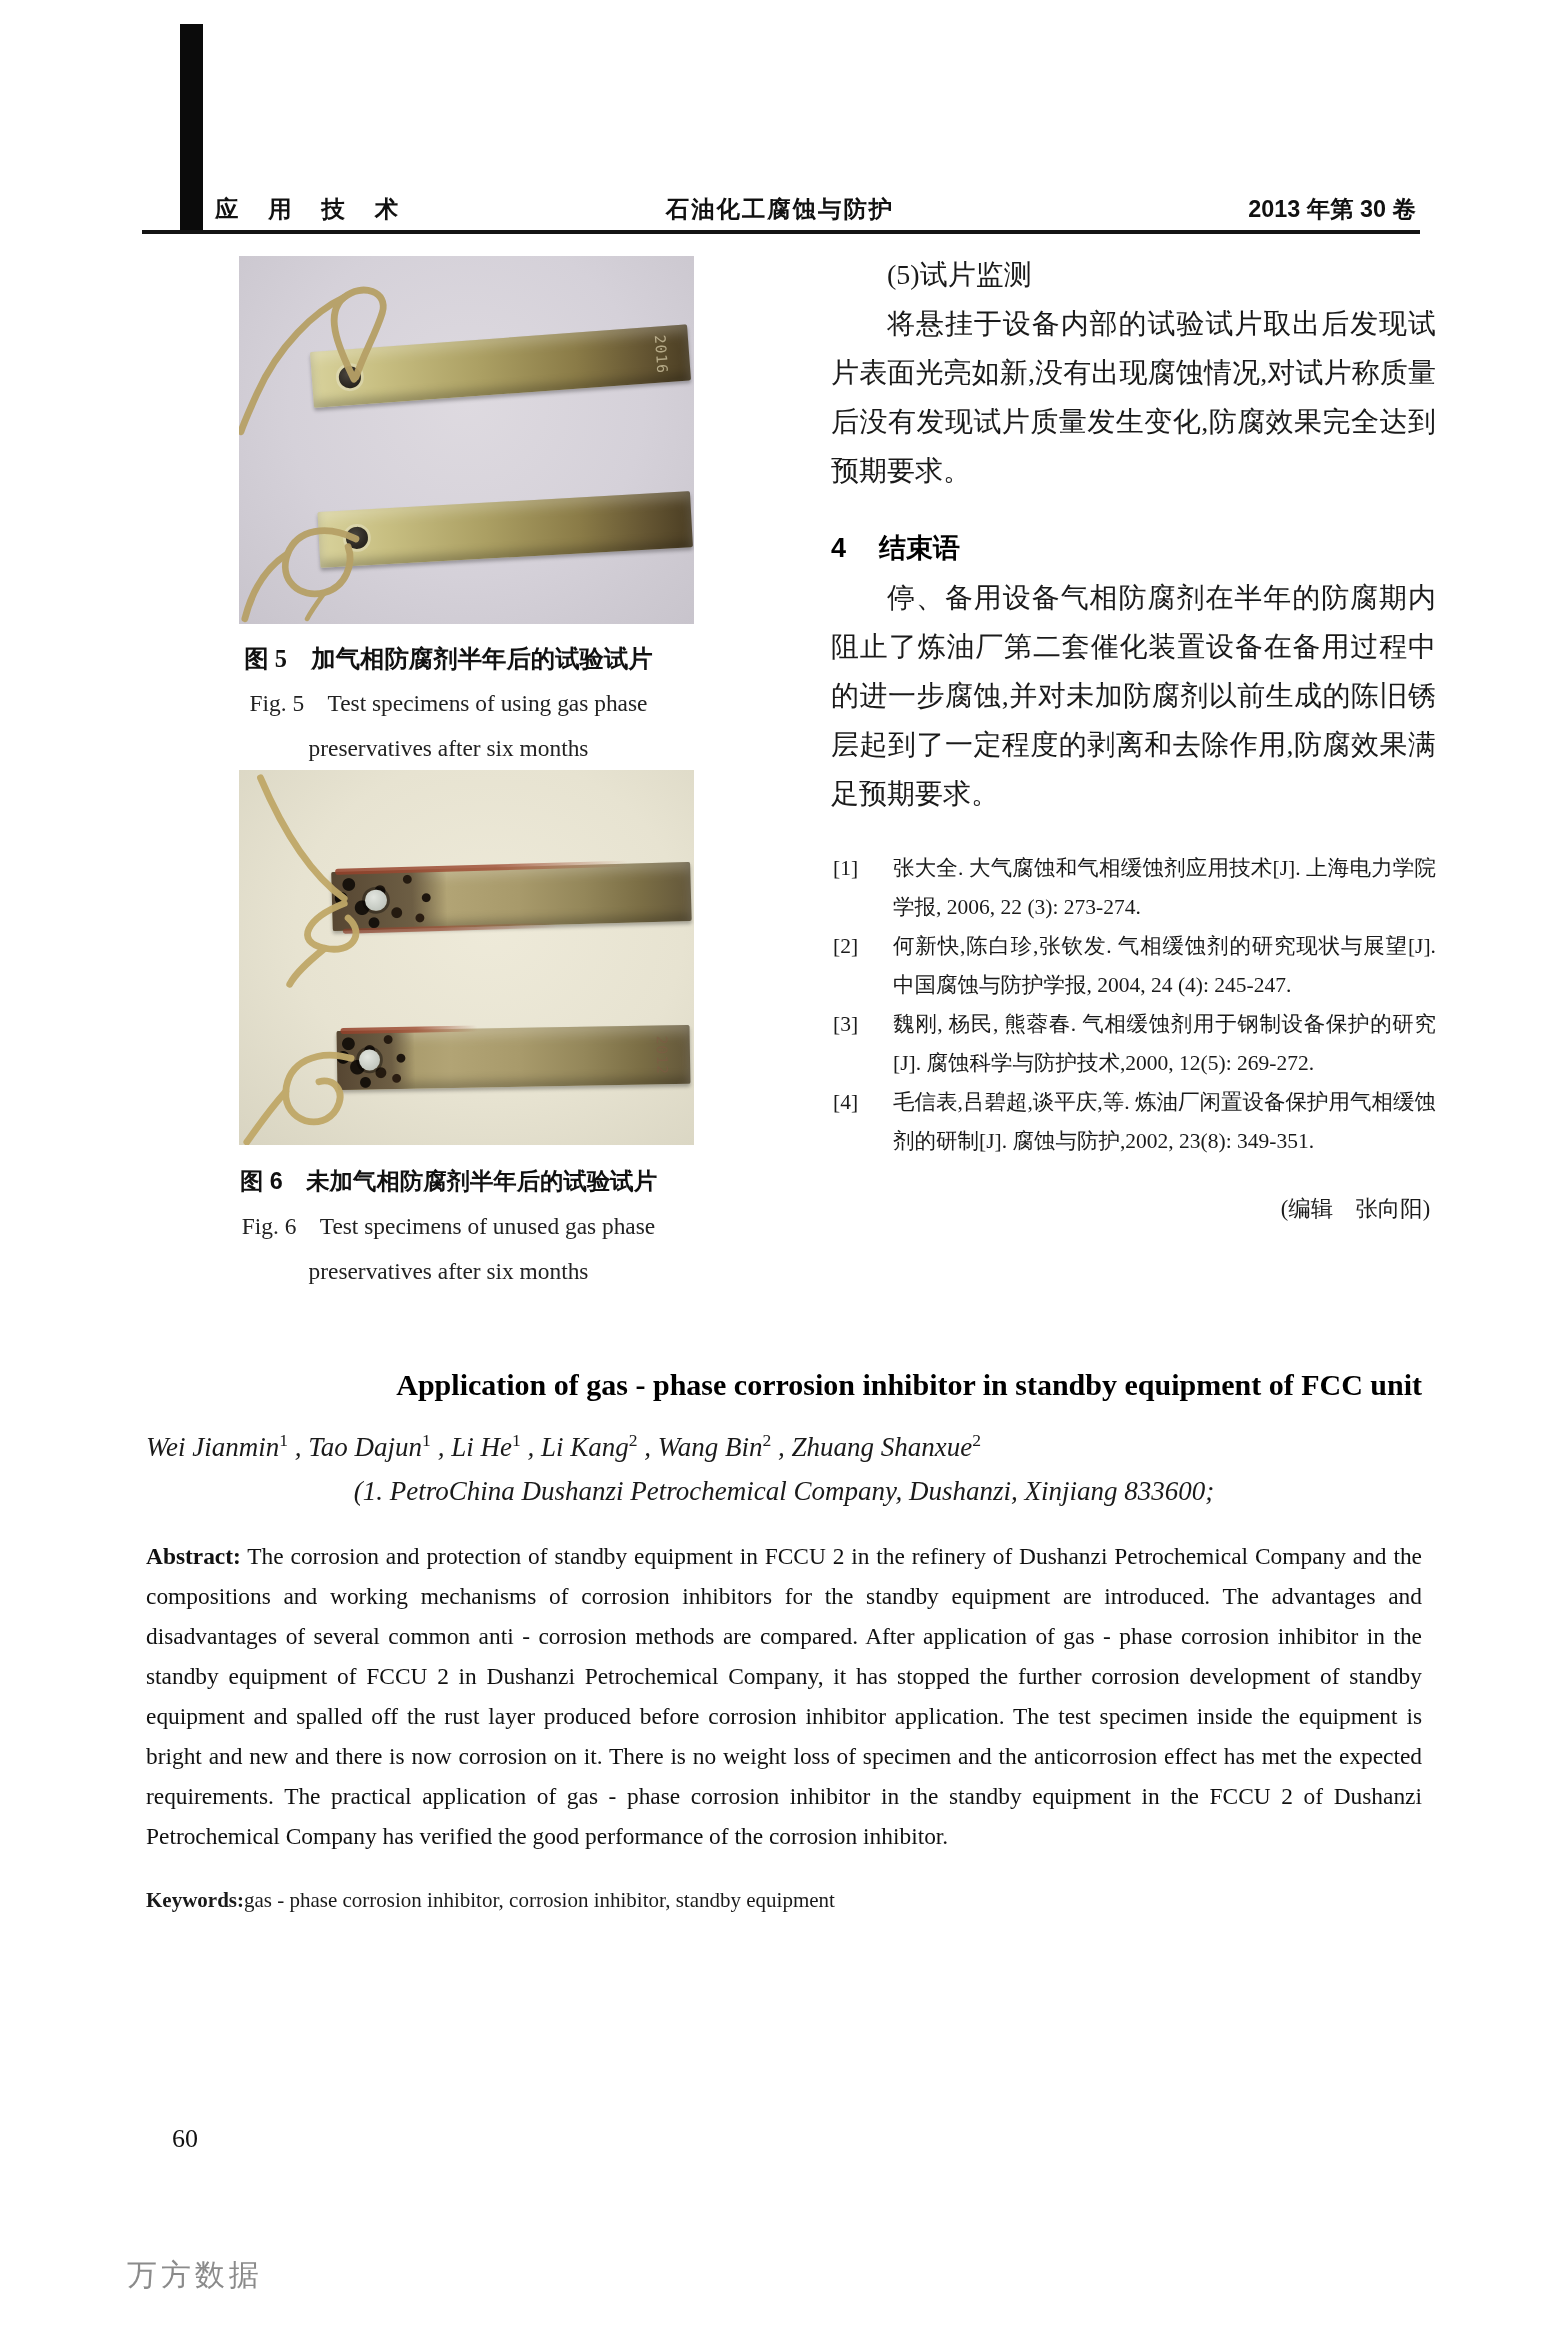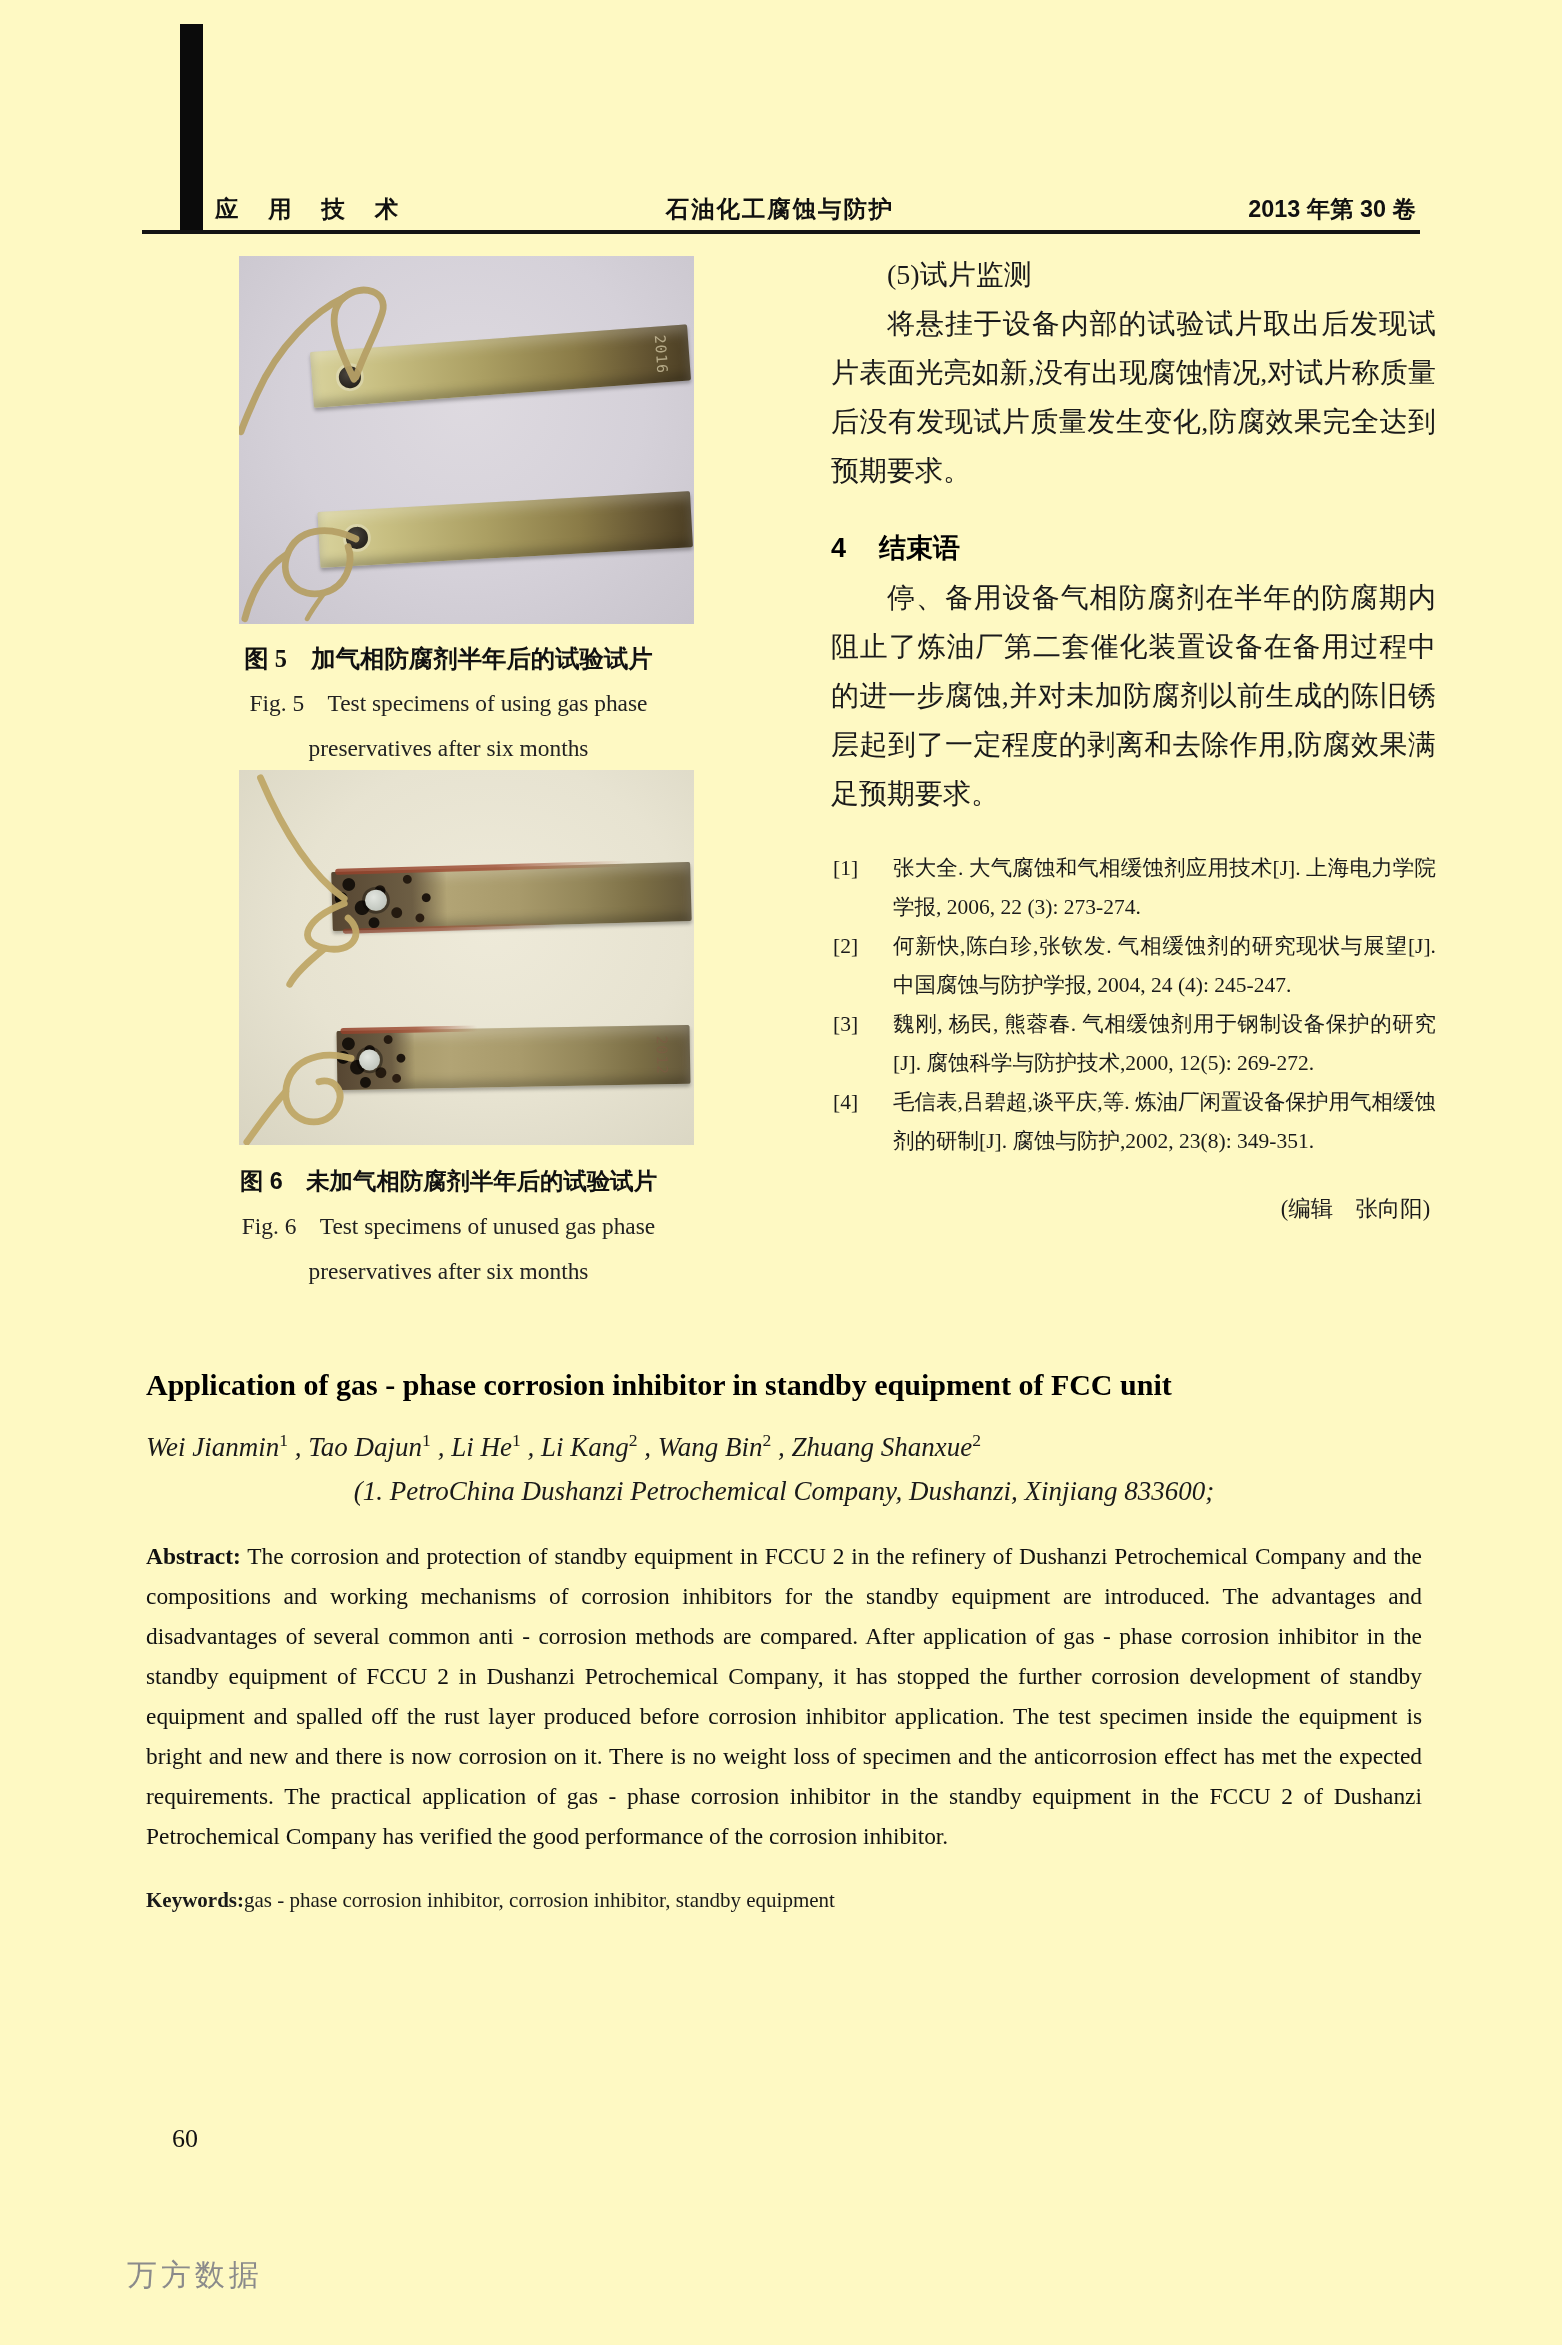--- a/index.html
+++ b/index.html
@@ -1,17 +1,17 @@
 <!DOCTYPE html>
 <html><head>
 <meta charset="utf-8">
 <style>
   html,body{margin:0;padding:0;background:#e8e8e8;}
   .page{
-    position:relative;width:1562px;height:2345px;background:#fef9c3;
+    position:relative;width:1562px;height:2345px;background:#ffffff;
     font-family:"Liberation Serif",serif;color:#1a1a1a;overflow:hidden;
   }
   
   .corner-bar{position:absolute;left:180px;top:24.4px;width:23.4px;height:207px;background:#0b0b0b;}
   .hdr-left{position:absolute;left:215px;top:193px;font-family:"Liberation Sans",sans-serif;
     font-weight:bold;font-size:23.4px;letter-spacing:11.7px;color:#111;}
   .hdr-center{position:absolute;left:585px;top:193px;width:390px;text-align:center;
     font-family:"Liberation Sans",sans-serif;font-weight:bold;font-size:23.4px;letter-spacing:2px;color:#111;}
   .hdr-right{position:absolute;right:146px;top:193px;font-family:"Liberation Sans",sans-serif;
     font-weight:bold;font-size:23.4px;color:#111;}
@@ -72,21 +72,21 @@
   .sec-head .num{margin-right:33px;}
   .refs-title{margin-top:29px;text-align:center;font-family:"Liberation Sans",sans-serif;
     font-weight:bold;font-size:25px;letter-spacing:7.8px;color:#000;}
   .refs{margin-top:31px;font-size:21.5px;line-height:39px;}
   .ref{position:relative;padding-left:62px;text-align:justify;}
   .refnum{position:absolute;left:2px;top:0;}
   .editor{margin-top:23.4px;text-align:right;font-size:22.4px;padding-right:5.9px;}
 
   
   .english{position:absolute;left:146px;top:1363px;width:1276px;}
-  .en-title{text-align:left;font-weight:bold;font-size:30px;line-height:43px;color:#000;}
+  .en-title{text-align:right;font-weight:bold;font-size:30px;line-height:43px;color:#000;}
   .en-authors{margin-top:13.7px;font-style:italic;font-size:27px;line-height:41px;}
   .en-authors sup{font-size:17.6px;font-style:normal;}
   .en-affil{text-align:center;font-style:italic;font-size:27px;line-height:47px;}
   .en-abstract{margin-top:21.5px;font-size:23.4px;line-height:40px;text-align:justify;color:#111;}
   .en-abstract b,.en-keywords b{font-weight:bold;}
   .en-keywords{margin-top:9px;font-size:21px;line-height:40px;}
 
   
   .page-num{position:absolute;left:172px;top:2124px;font-size:26px;color:#111;}
   .watermark{position:absolute;left:127px;top:2255px;font-size:30px;color:#8b8b8b;letter-spacing:3.9px;}

